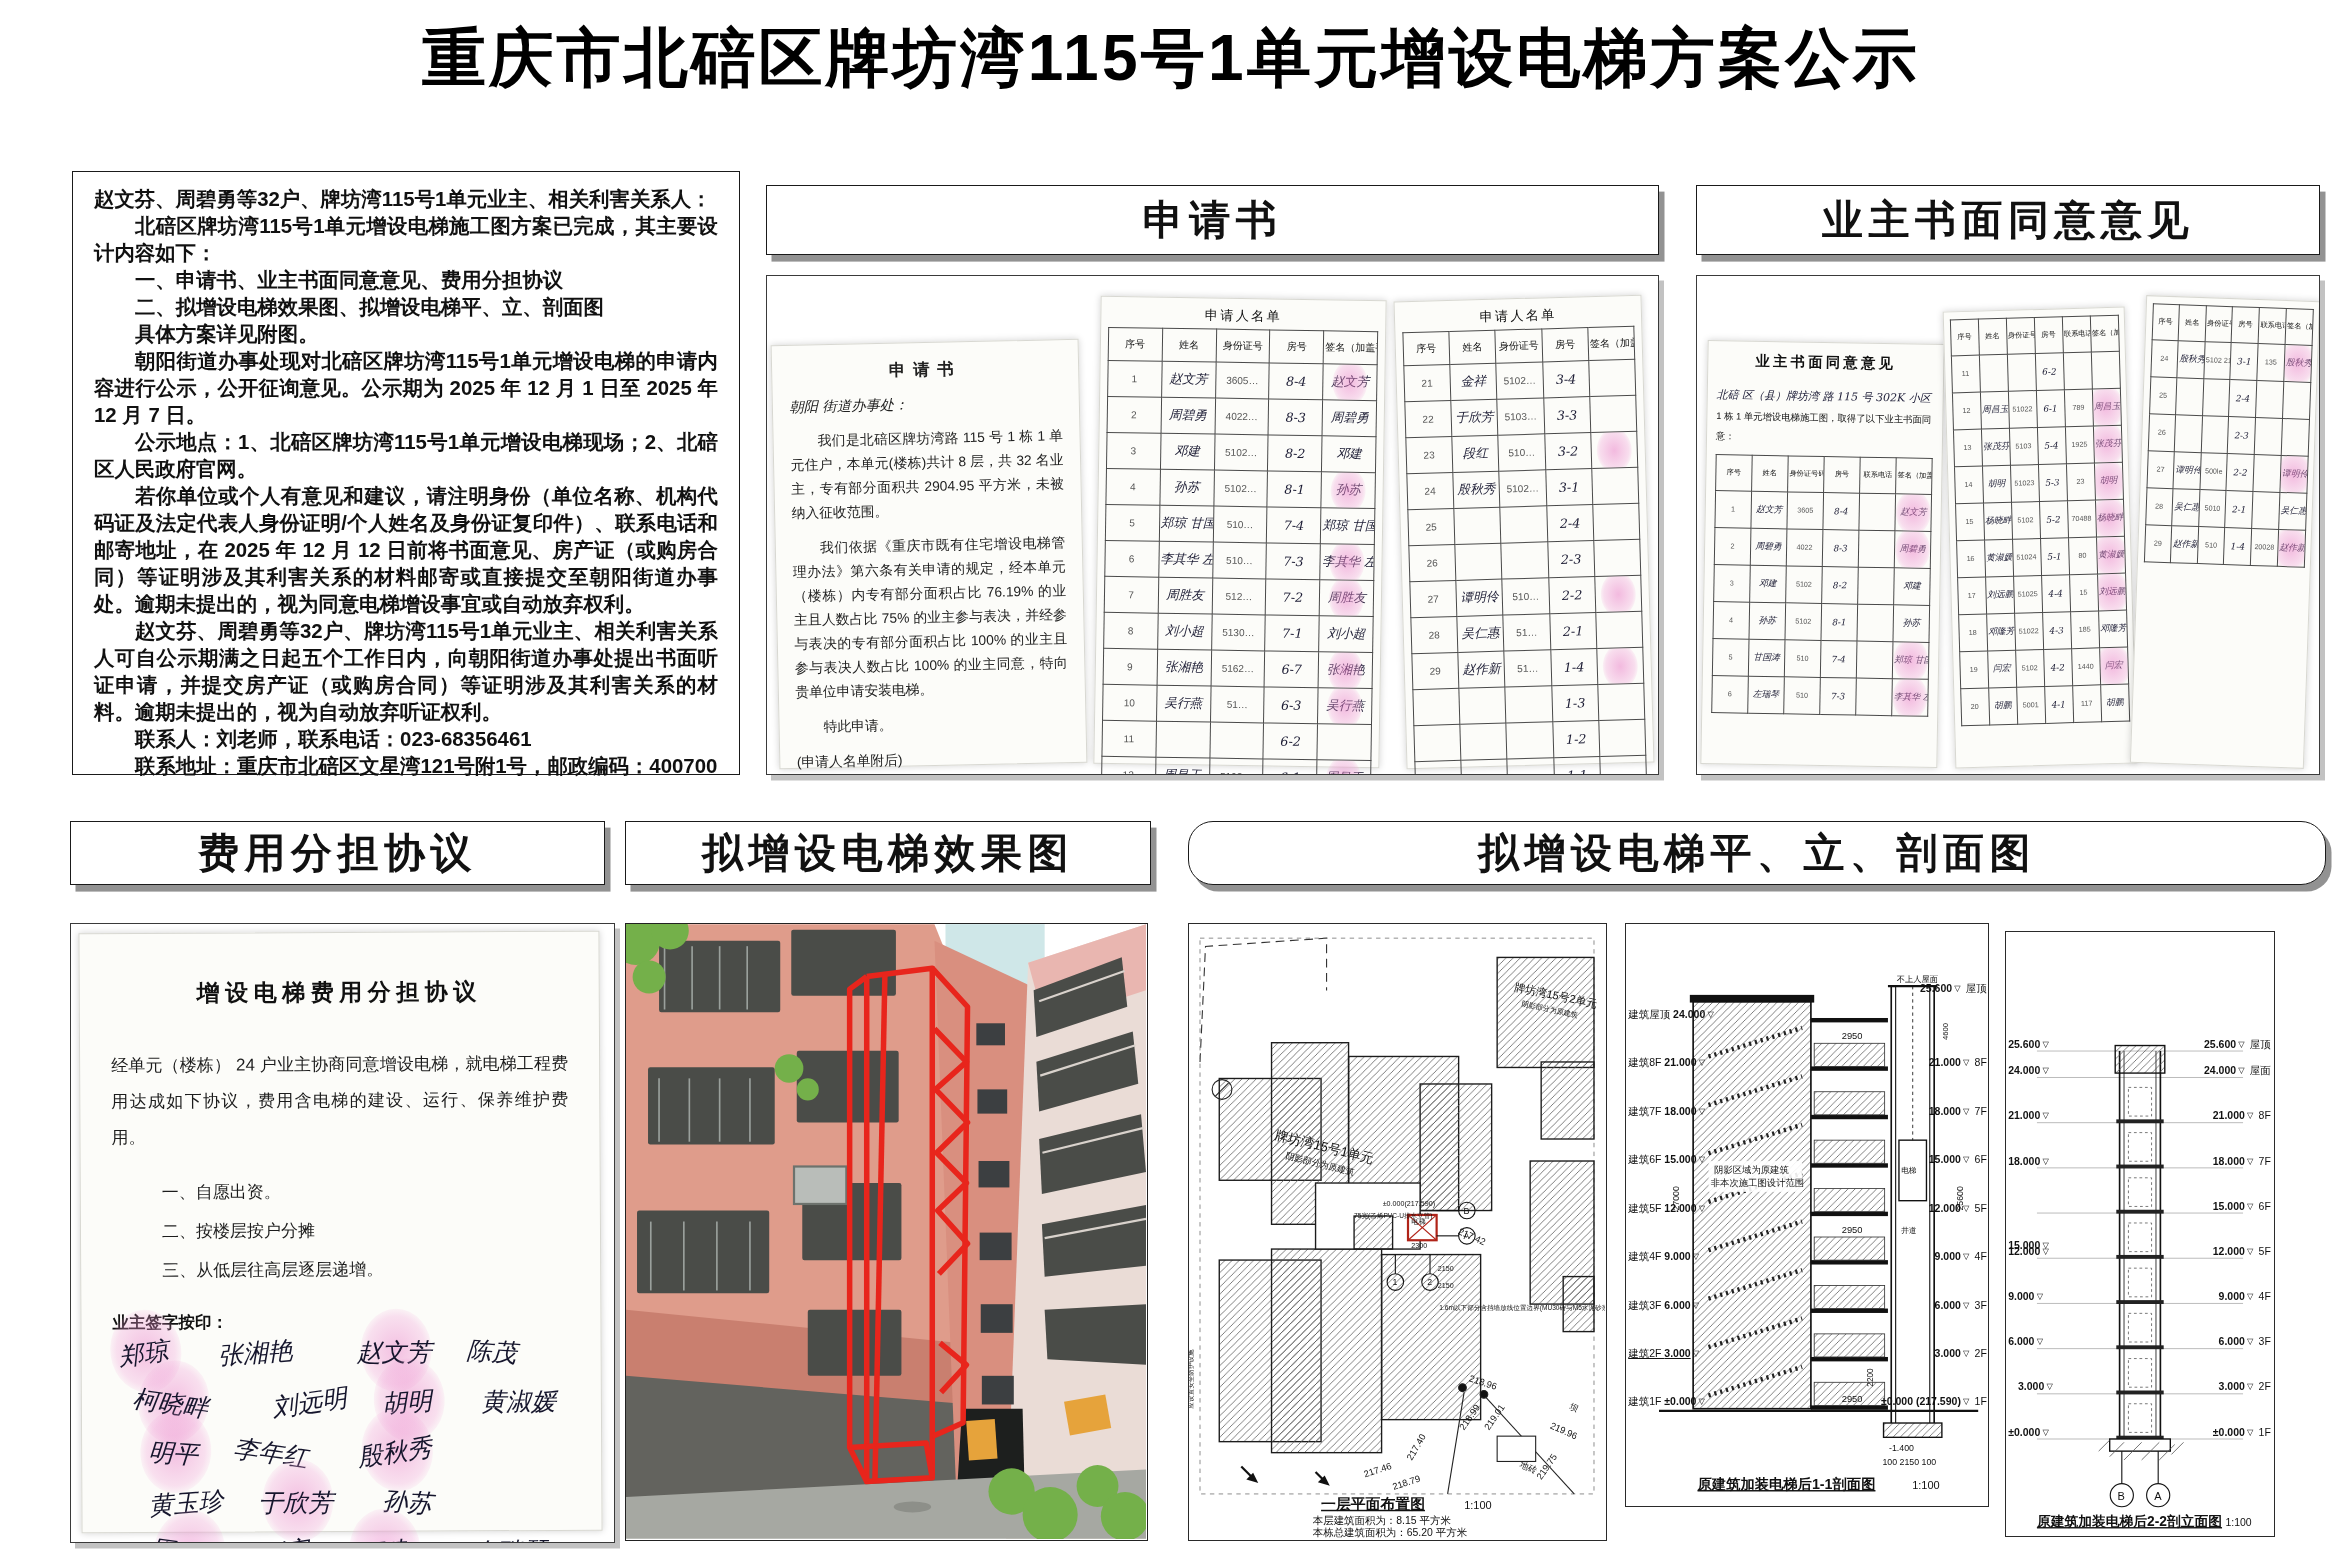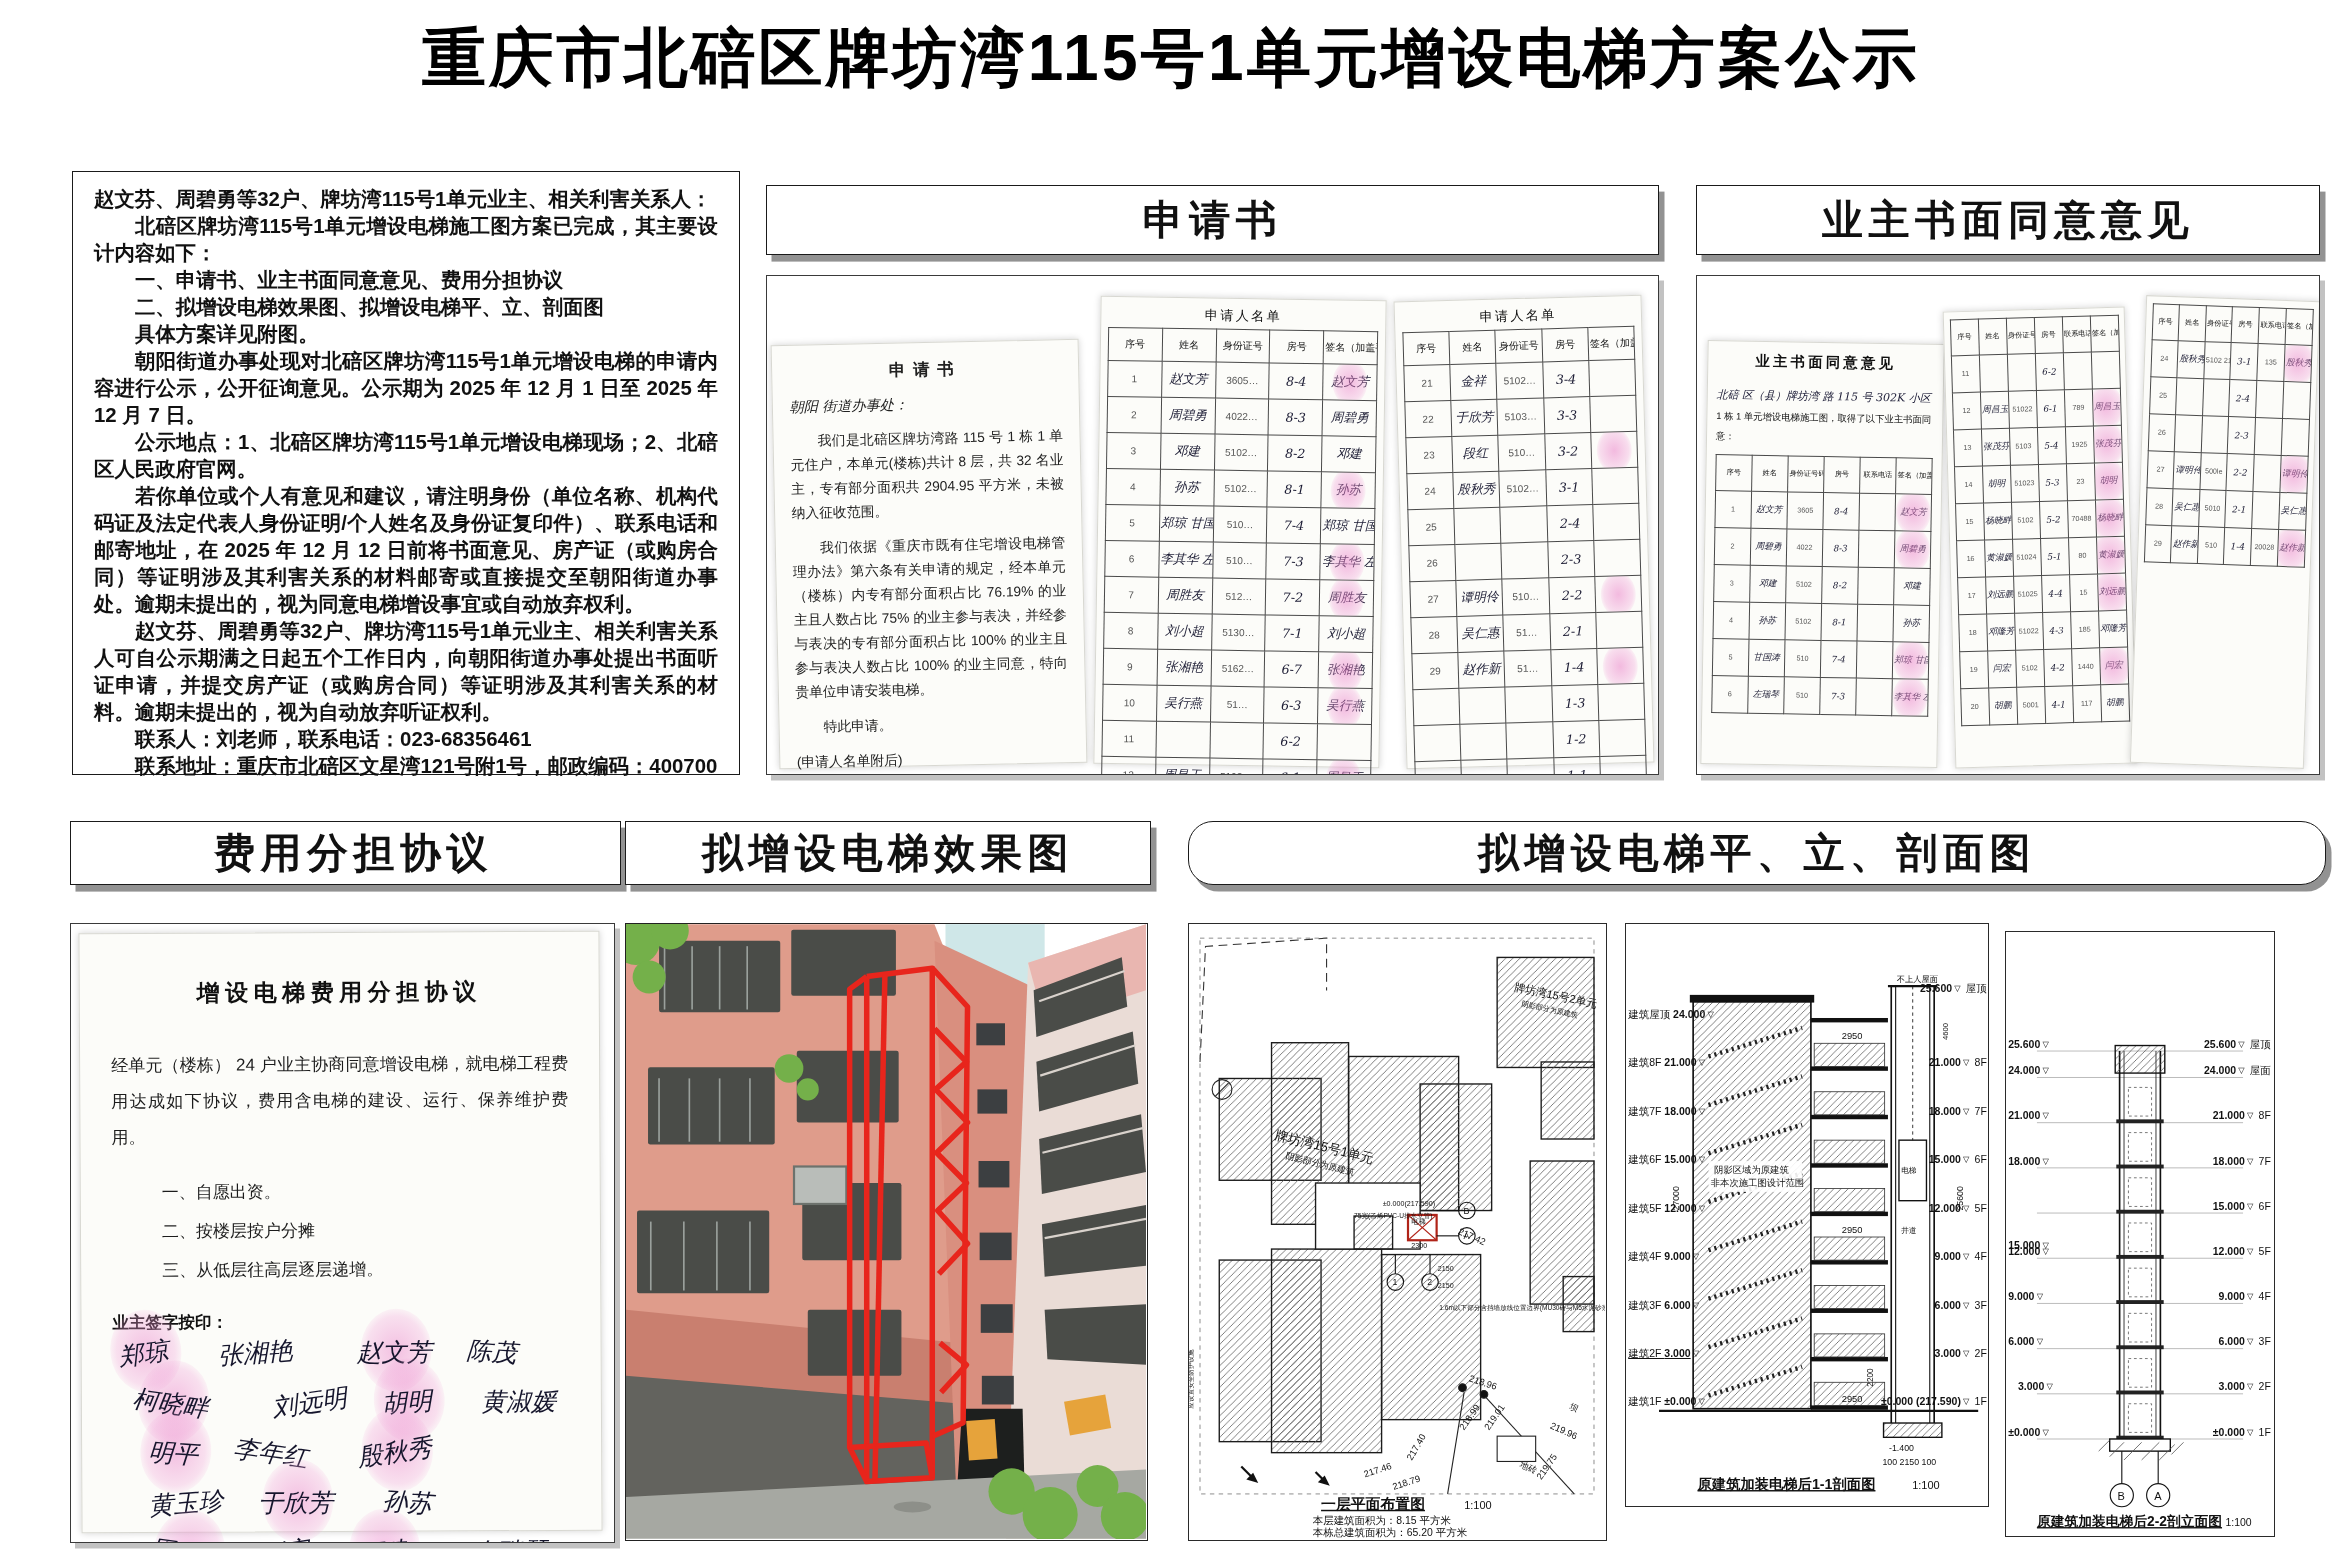--- a/index.html
+++ b/index.html
@@ -539,21 +539,21 @@
                 <td><span class="hw">1-4</span></td>
                 <td>20028</td>
                 <td><span class="hw">赵作新</span><span class="fp"></span></td>
               </tr>
             </tbody>
           </table>
         </div>
     </div>
   </div>
 
-  <div class="hdr" style="left:70px;top:821px;width:533px;height:62px;padding-left:16px;">
+  <div class="hdr" style="left:70px;top:821px;width:533px;height:62px;">
     <span>费用分担协议</span>
   </div>
   <div class="cbox" style="left:70px;top:923px;width:543px;height:618px;">
     <div class="scanpage" style="left:8.8px;top:7.7px;width:521px;height:600px;transform:rotate(-0.3deg);padding:11px 31px;">
       <div class="cost-title">增设电梯费用分担协议</div>
       <div class="cost-body">
           <p>经单元（楼栋） 24 户业主协商同意增设电梯，就电梯工程费用达成如下协议，费用含电梯的建设、运行、保养维护费用。</p>
         </div>
       <div class="cost-items" id="costItems" style="margin-top:16.5px;padding-left:50px;">
           <p>一、自愿出资。</p>

